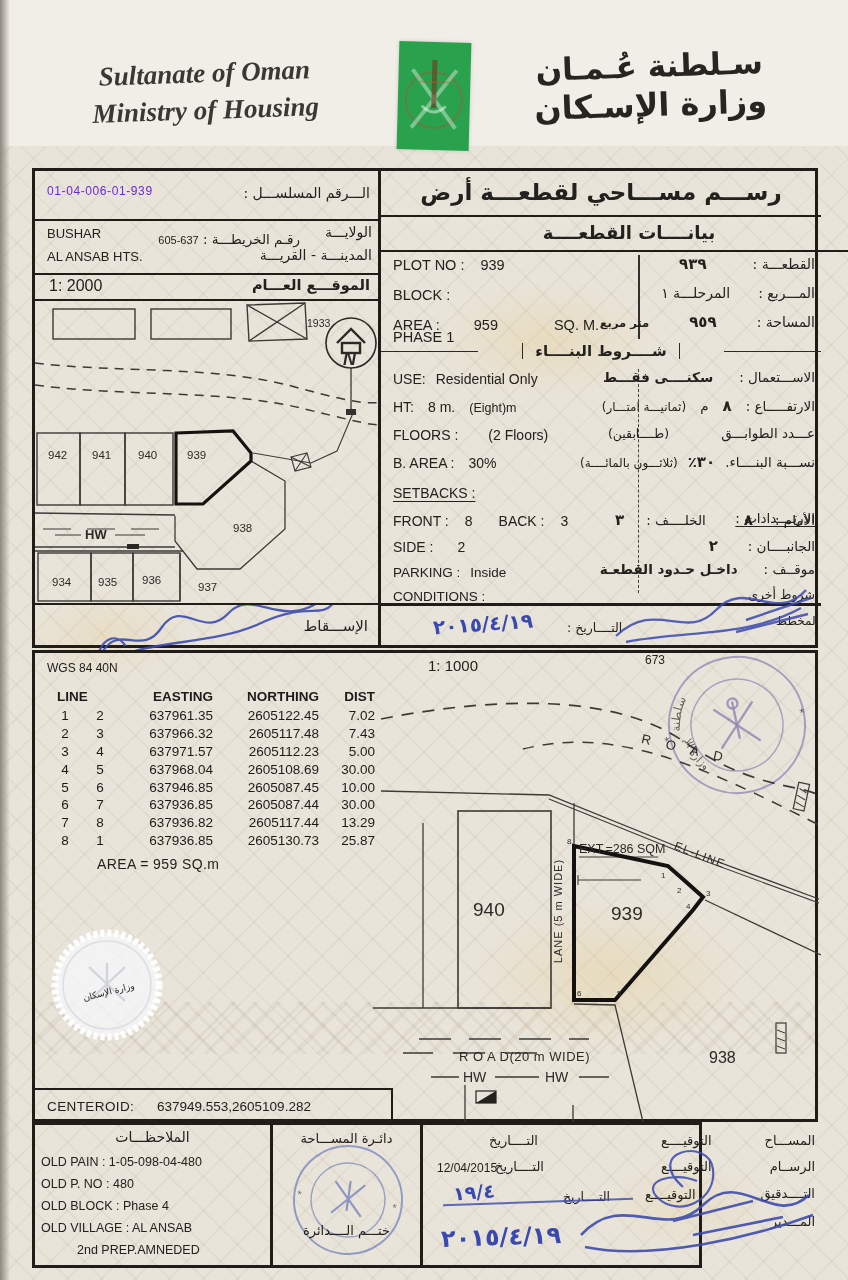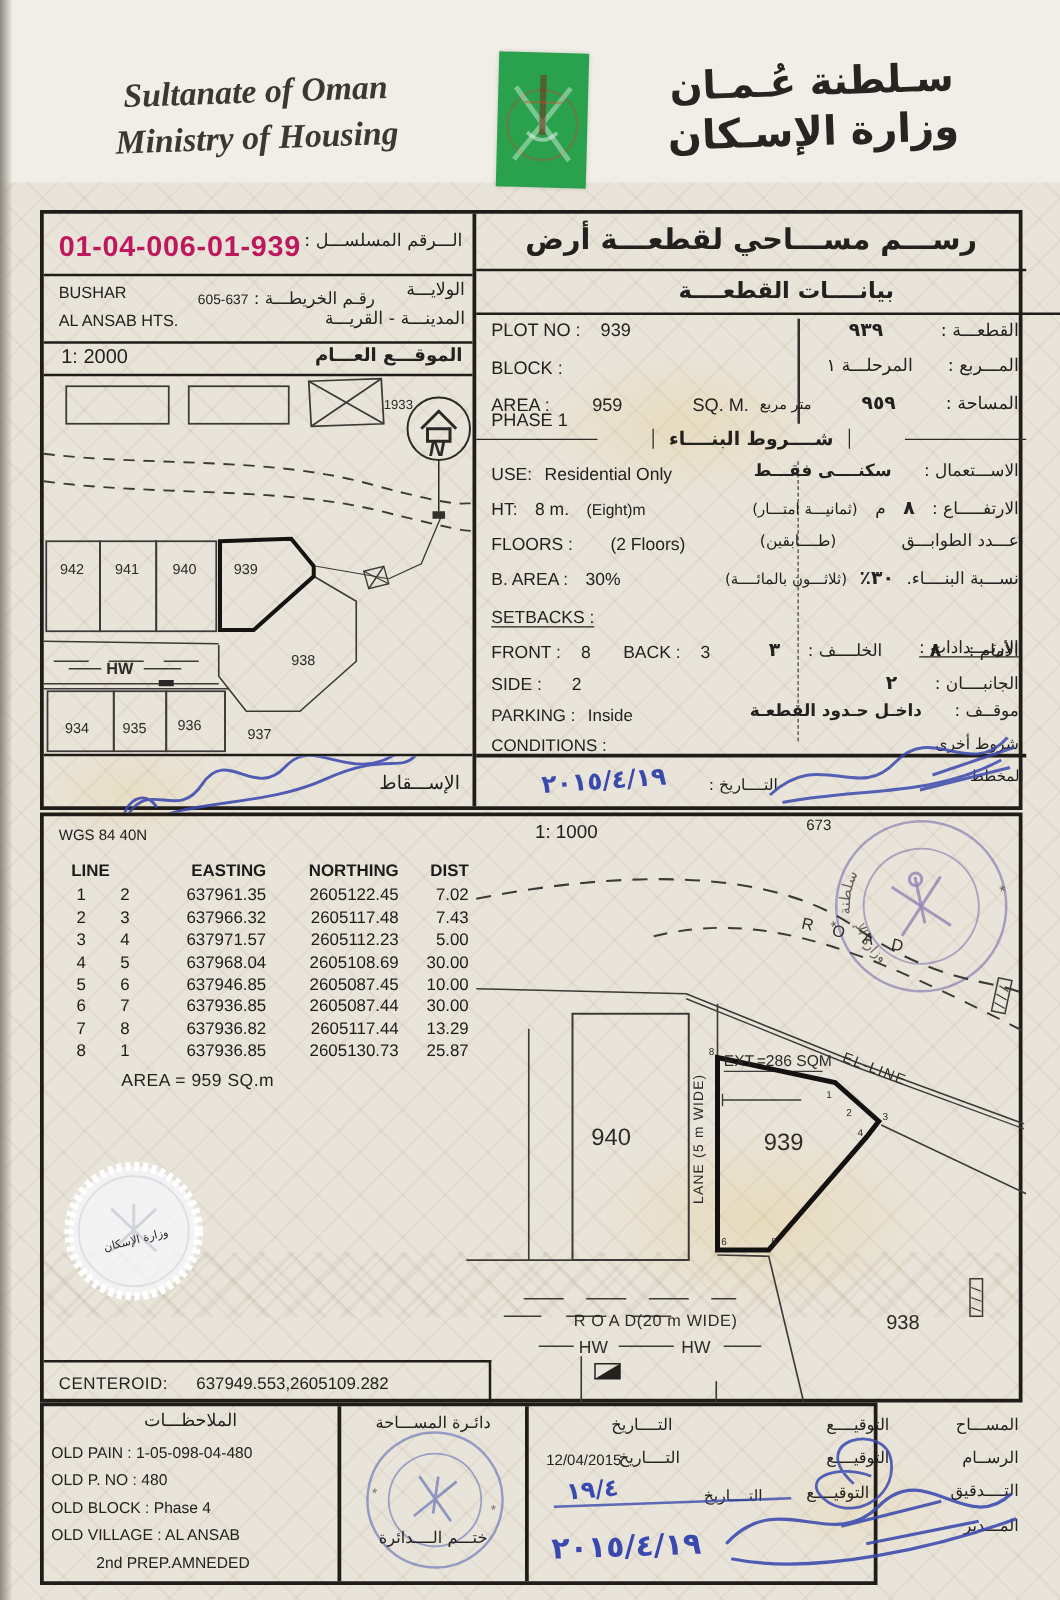--- a/index.html
+++ b/index.html
@@ -69,21 +69,21 @@
 
     <div class="abs ar" style="left:520px;top:8px;width:260px;text-align:center;transform:rotate(-2deg);color:#262522;font-weight:700;">
       <div style="font-size:31px;">سـلطنة عُـمـان</div>
       <div style="font-size:32px;margin-top:2px;">وزارة الإسـكان</div>
     </div>
   </div>
 
   <div class="frame" style="left:32px;top:168px;width:786px;height:480px;">
 
     <div class="abs bb" style="left:0;top:0;width:343px;height:48px;">
-      <div class="abs en" style="left:12px;top:13px;font-size:23px;letter-spacing:.6px;color:#be185d;font-weight:bold;">01-04-006-01-939</div>
+      <div class="abs en" style="left:12px;top:13px;font-size:12px;letter-spacing:.6px;color:#6d28d9;">01-04-006-01-939</div>
       <div class="abs ar" style="right:8px;top:14px;font-size:14px;">الـــرقم المسلســـل :</div>
     </div>
 
     <div class="abs bb" style="left:0;top:48px;width:343px;height:54px;">
       <div class="abs en" style="left:12px;top:7px;font-size:13px;">BUSHAR</div>
       <div class="abs en" style="left:12px;top:30px;font-size:13px;">AL ANSAB HTS.</div>
       <div class="abs ar" style="right:78px;top:12px;font-size:13.5px;">
         <span>رقـم الخريطـــة :</span>
         <span class="en" style="font-size:11px;">637-605</span>
       </div>
@@ -187,21 +187,21 @@
         </div>
 
         <div class="abs row en" style="left:12px;top:68px;font-size:14.5px;gap:34px;">
           <span>AREA :</span>
           <span>959</span>
           <span style="margin-left:22px;">SQ. M.</span>
         </div>
         <div class="abs ar row" style="right:6px;top:64px;font-size:14px;gap:40px;">
           <span>المساحة :</span>
           <span style="font-weight:700;font-size:15px;">٩٥٩</span>
-          <span style="font-size:11.5px;">متر مربع</span>
+          <span style="font-size:11.5px;font-weight:bold;">متر مربع</span>
         </div>
       </div>
 
       <div class="abs bracketrow" style="left:0;top:172px;width:440px;gap:44px;">
         <div class="bline"></div>
         <div class="blabel ar">شــــروط البنــــاء</div>
         <div class="bline"></div>
       </div>
 
       <div class="abs" style="left:0;top:190px;width:440px;height:242px;">

